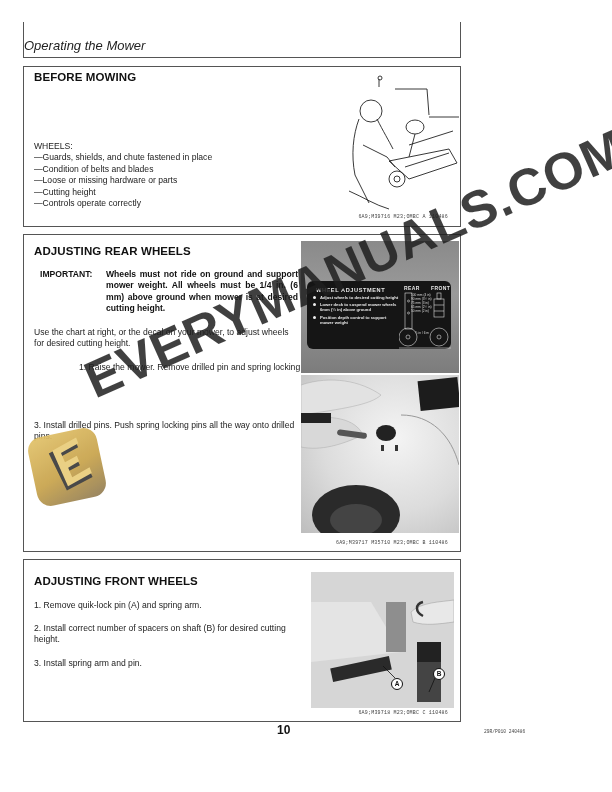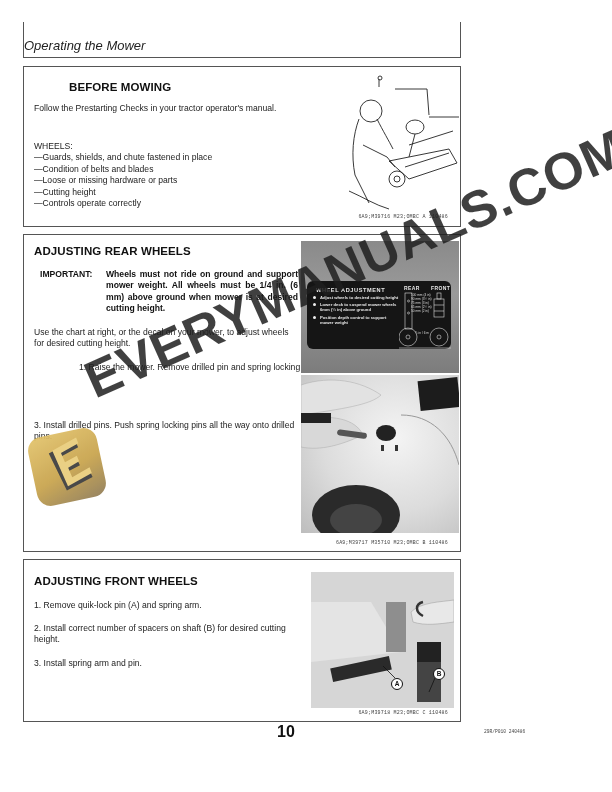--- a/index.html
+++ b/index.html
@@ -27,21 +27,21 @@
     .body-text {
       position: absolute; left: 10px; font-size: 8.6px; line-height: 11.4px; color: #222;
     }
     .caption {
       position: absolute; font-family: "Liberation Mono", monospace; font-size: 5px; color: #444; letter-spacing: 0.2px;
       white-space: nowrap;
     }
 
     
     #s1 { top: 66px; height: 161px; }
-    #s1 .section-title { top: 14px; margin-left: 35px; }
+    #s1 .section-title { top: 4px; }
     #s1 .intro { top: 36px; width: 290px; }
     #s1 .checklist { top: 74px; width: 300px; }
     #s1 .checklist div { line-height: 11.4px; }
     .illustration {
       position: absolute; left: 325px; top: 8px; width: 110px; height: 138px;
     }
     #s1 .caption { right: 12px; bottom: 6px; }
 
     
     #s2 { top: 234px; height: 318px; }
@@ -90,21 +90,21 @@
       position: absolute; left: 287px; top: 12px; width: 143px; height: 136px;
       background: linear-gradient(160deg, #cfcfcf 0%, #e6e6e6 40%, #bfbfbf 100%);
       overflow: hidden;
     }
     .callout {
       position: absolute; width: 12px; height: 12px; border: 1px solid #111; border-radius: 50%;
       background: #fff; font-size: 6.5px; font-weight: bold; text-align: center; line-height: 10px; color: #111;
     }
     #s3 .caption { right: 12px; bottom: 5px; }
 
-    .page-number { position: absolute; left: 277px; top: 723px; font-weight: bold; font-size: 16px; color: #111; }
+    .page-number { position: absolute; left: 277px; top: 723px; font-weight: bold; font-size: 12px; color: #111; }
     .footer-code { position: absolute; left: 484px; top: 729px; font-family: "Liberation Mono", monospace; font-size: 4.6px; color: #444; }
 
     
     .wm-logo {
       position: absolute; left: 32px; top: 432px; width: 70px; height: 70px; border-radius: 14px;
       background: linear-gradient(160deg, #e3c36a 0%, #c7a24a 55%, #8e7a55 100%);
       transform: rotate(-12deg); opacity: 0.92;
     }
     .wm-logo .e-glyph { position: absolute; left: 0; top: 0; width: 100%; height: 100%; }
     .wm-text {
@@ -114,21 +114,20 @@
   </style>
 </head>
 <body>
 
 <div class="header-box">
   <div class="header-title">Operating the Mower</div>
 </div>
 
 <div class="section" id="s1">
   <div class="section-title">BEFORE MOWING</div>
-  <div class="body-text intro">Follow the Prestarting Checks in your tractor operator's manual.</div>
   <div class="body-text checklist">
     <div>WHEELS:</div>
     <div>—Guards, shields, and chute fastened in place</div>
     <div>—Condition of belts and blades</div>
     <div>—Loose or missing hardware or parts</div>
     <div>—Cutting height</div>
     <div>—Controls operate correctly</div>
   </div>
   <div class="illustration">
     <svg width="110" height="138" viewBox="0 0 110 138" fill="none" stroke="#222" stroke-width="0.9">

